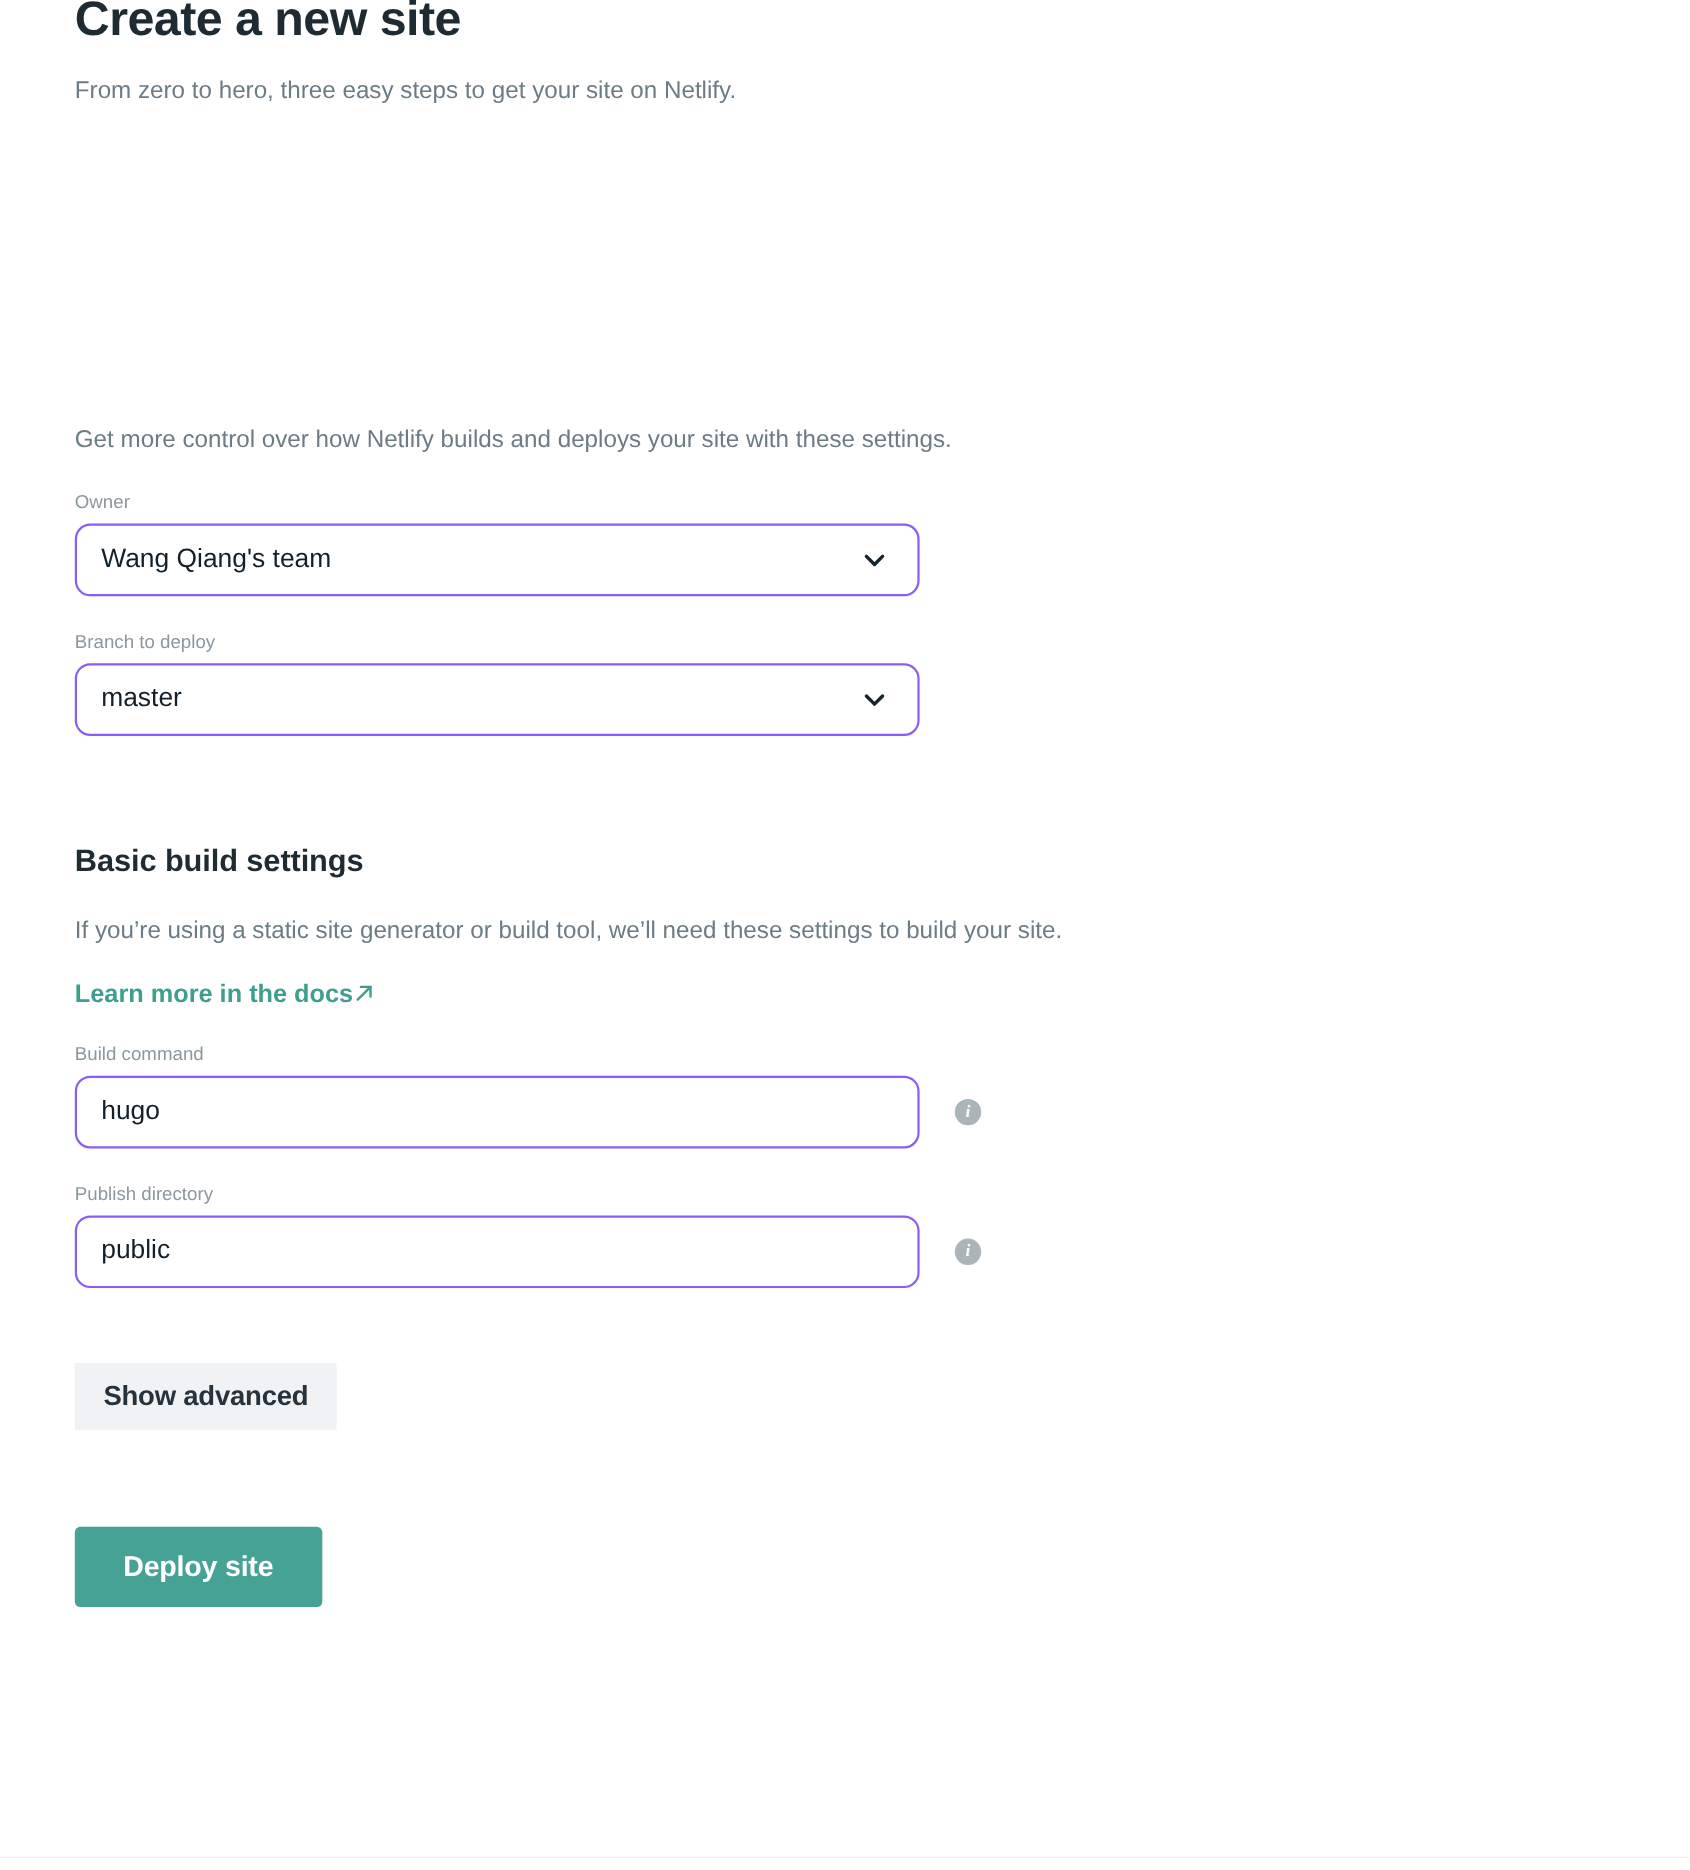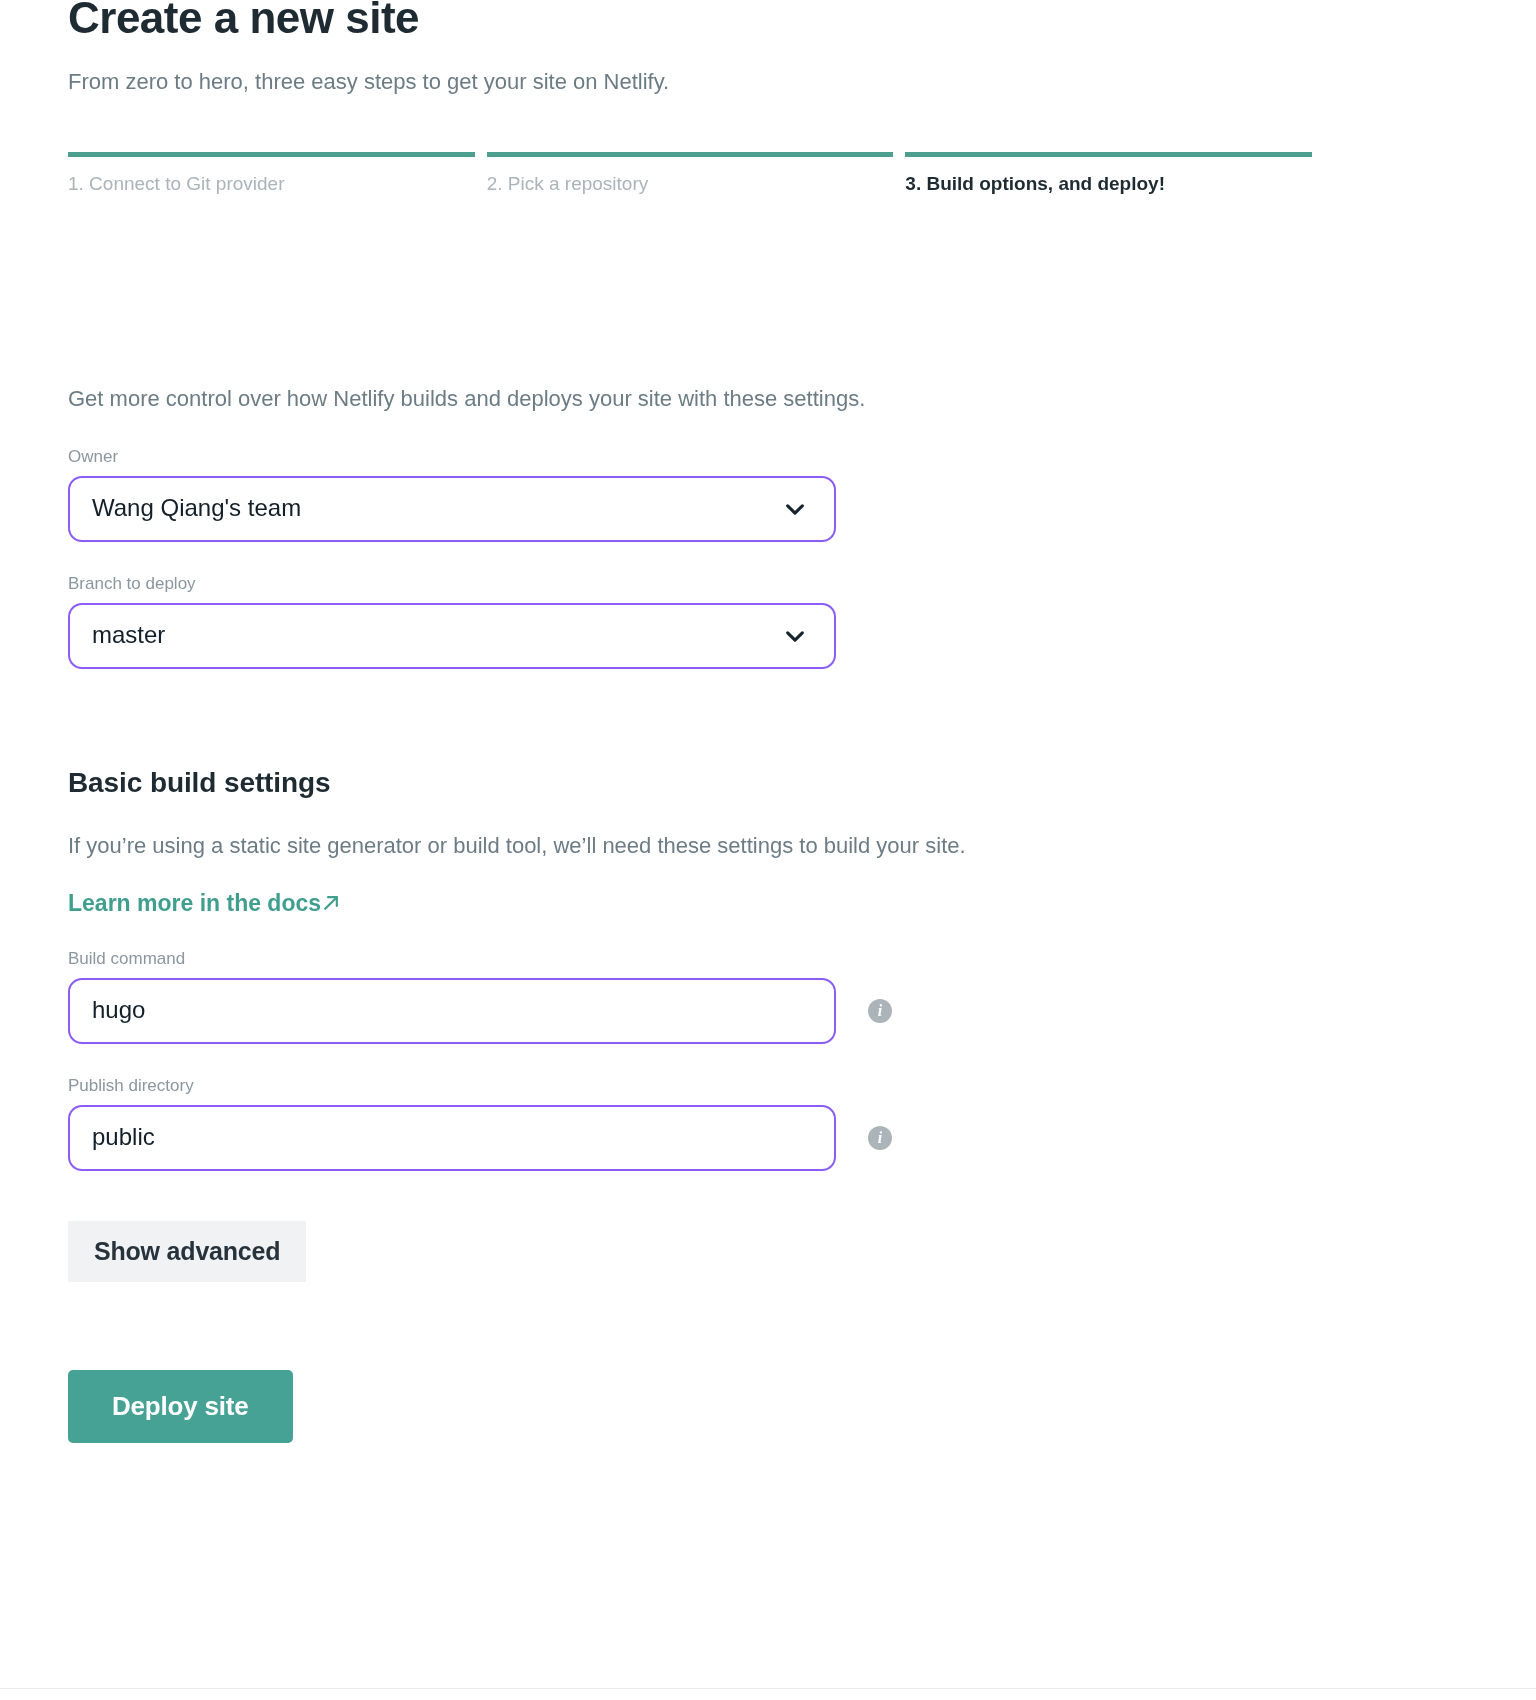--- a/index.html
+++ b/index.html
@@ -190,21 +190,21 @@
     cursor: pointer;
   }
   .ext-arrow {
     width: 20px;
     height: 20px;
     display: block;
   }
 
   
   .show-advanced {
-    margin-top: 50px;
+    margin-top: 68px;
     display: inline-block;
     background: #f0f2f4;
     border: none;
     border-radius: 1px;
     padding: 16px 26px;
     font-size: 25px;
     font-weight: bold;
     color: #27333c;
     font-family: "Liberation Sans", sans-serif;
     cursor: pointer;
@@ -238,34 +238,20 @@
 </head>
 <body>
 
 <div class="page">
 
   <div class="wizard-header">
     <h1 class="wizard-title">Create a new site</h1>
     <p class="wizard-subtitle">From zero to hero, three easy steps to get your site on Netlify.</p>
   </div>
 
-  <div class="steps">
-    <div class="step">
-      <div class="step-bar"></div>
-      <div class="step-label">1. Connect to Git provider</div>
-    </div>
-    <div class="step">
-      <div class="step-bar"></div>
-      <div class="step-label">2. Pick a repository</div>
-    </div>
-    <div class="step is-active">
-      <div class="step-bar"></div>
-      <div class="step-label">3. Build options, and deploy!</div>
-    </div>
-  </div>
 
   <div class="deploy-section">
     <p class="section-desc">Get more control over how Netlify builds and deploys your site with these settings.</p>
 
     <div class="field">
       <label class="field-label">Owner</label>
       <div class="control-row">
         <div class="select-box">
           <span class="value">Wang Qiang's team</span>
           <span>

